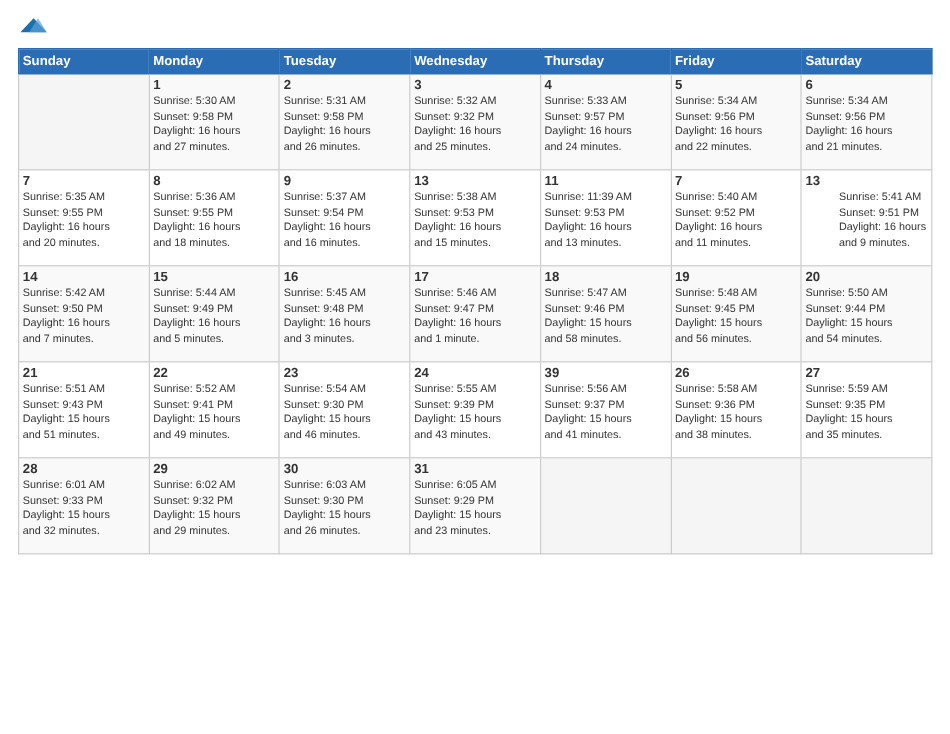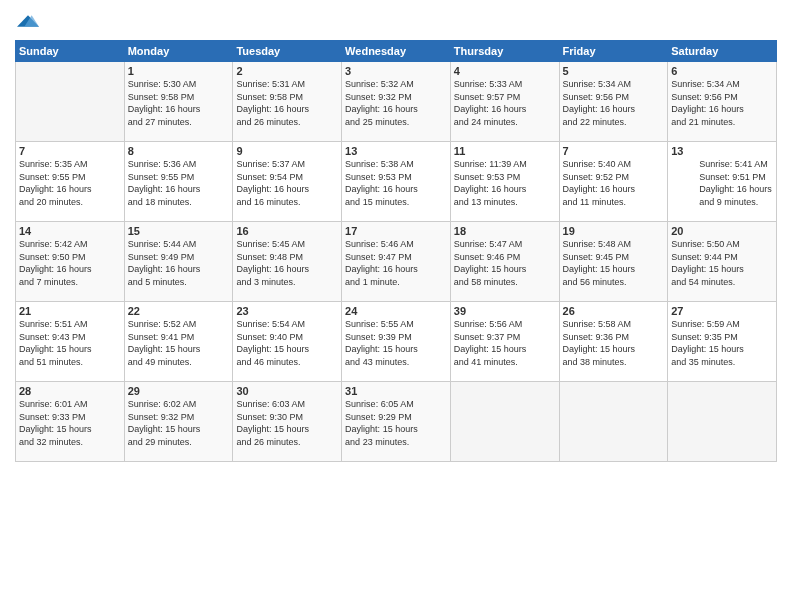--- a/index.html
+++ b/index.html
@@ -281,21 +281,21 @@
           <td>
             <span class="day-num">22</span>
             <div class="day-info" style="white-space: pre-line;">Sunrise: 5:52 AM
 Sunset: 9:41 PM
 Daylight: 15 hours
 and 49 minutes.</div>
           </td>
           <td>
             <span class="day-num">23</span>
             <div class="day-info" style="white-space: pre-line;">Sunrise: 5:54 AM
-Sunset: 9:40 PM
+Sunset: 9:30 PM
 Daylight: 15 hours
 and 46 minutes.</div>
           </td>
           <td>
             <span class="day-num">24</span>
             <div class="day-info" style="white-space: pre-line;">Sunrise: 5:55 AM
 Sunset: 9:39 PM
 Daylight: 15 hours
 and 43 minutes.</div>
           </td>

